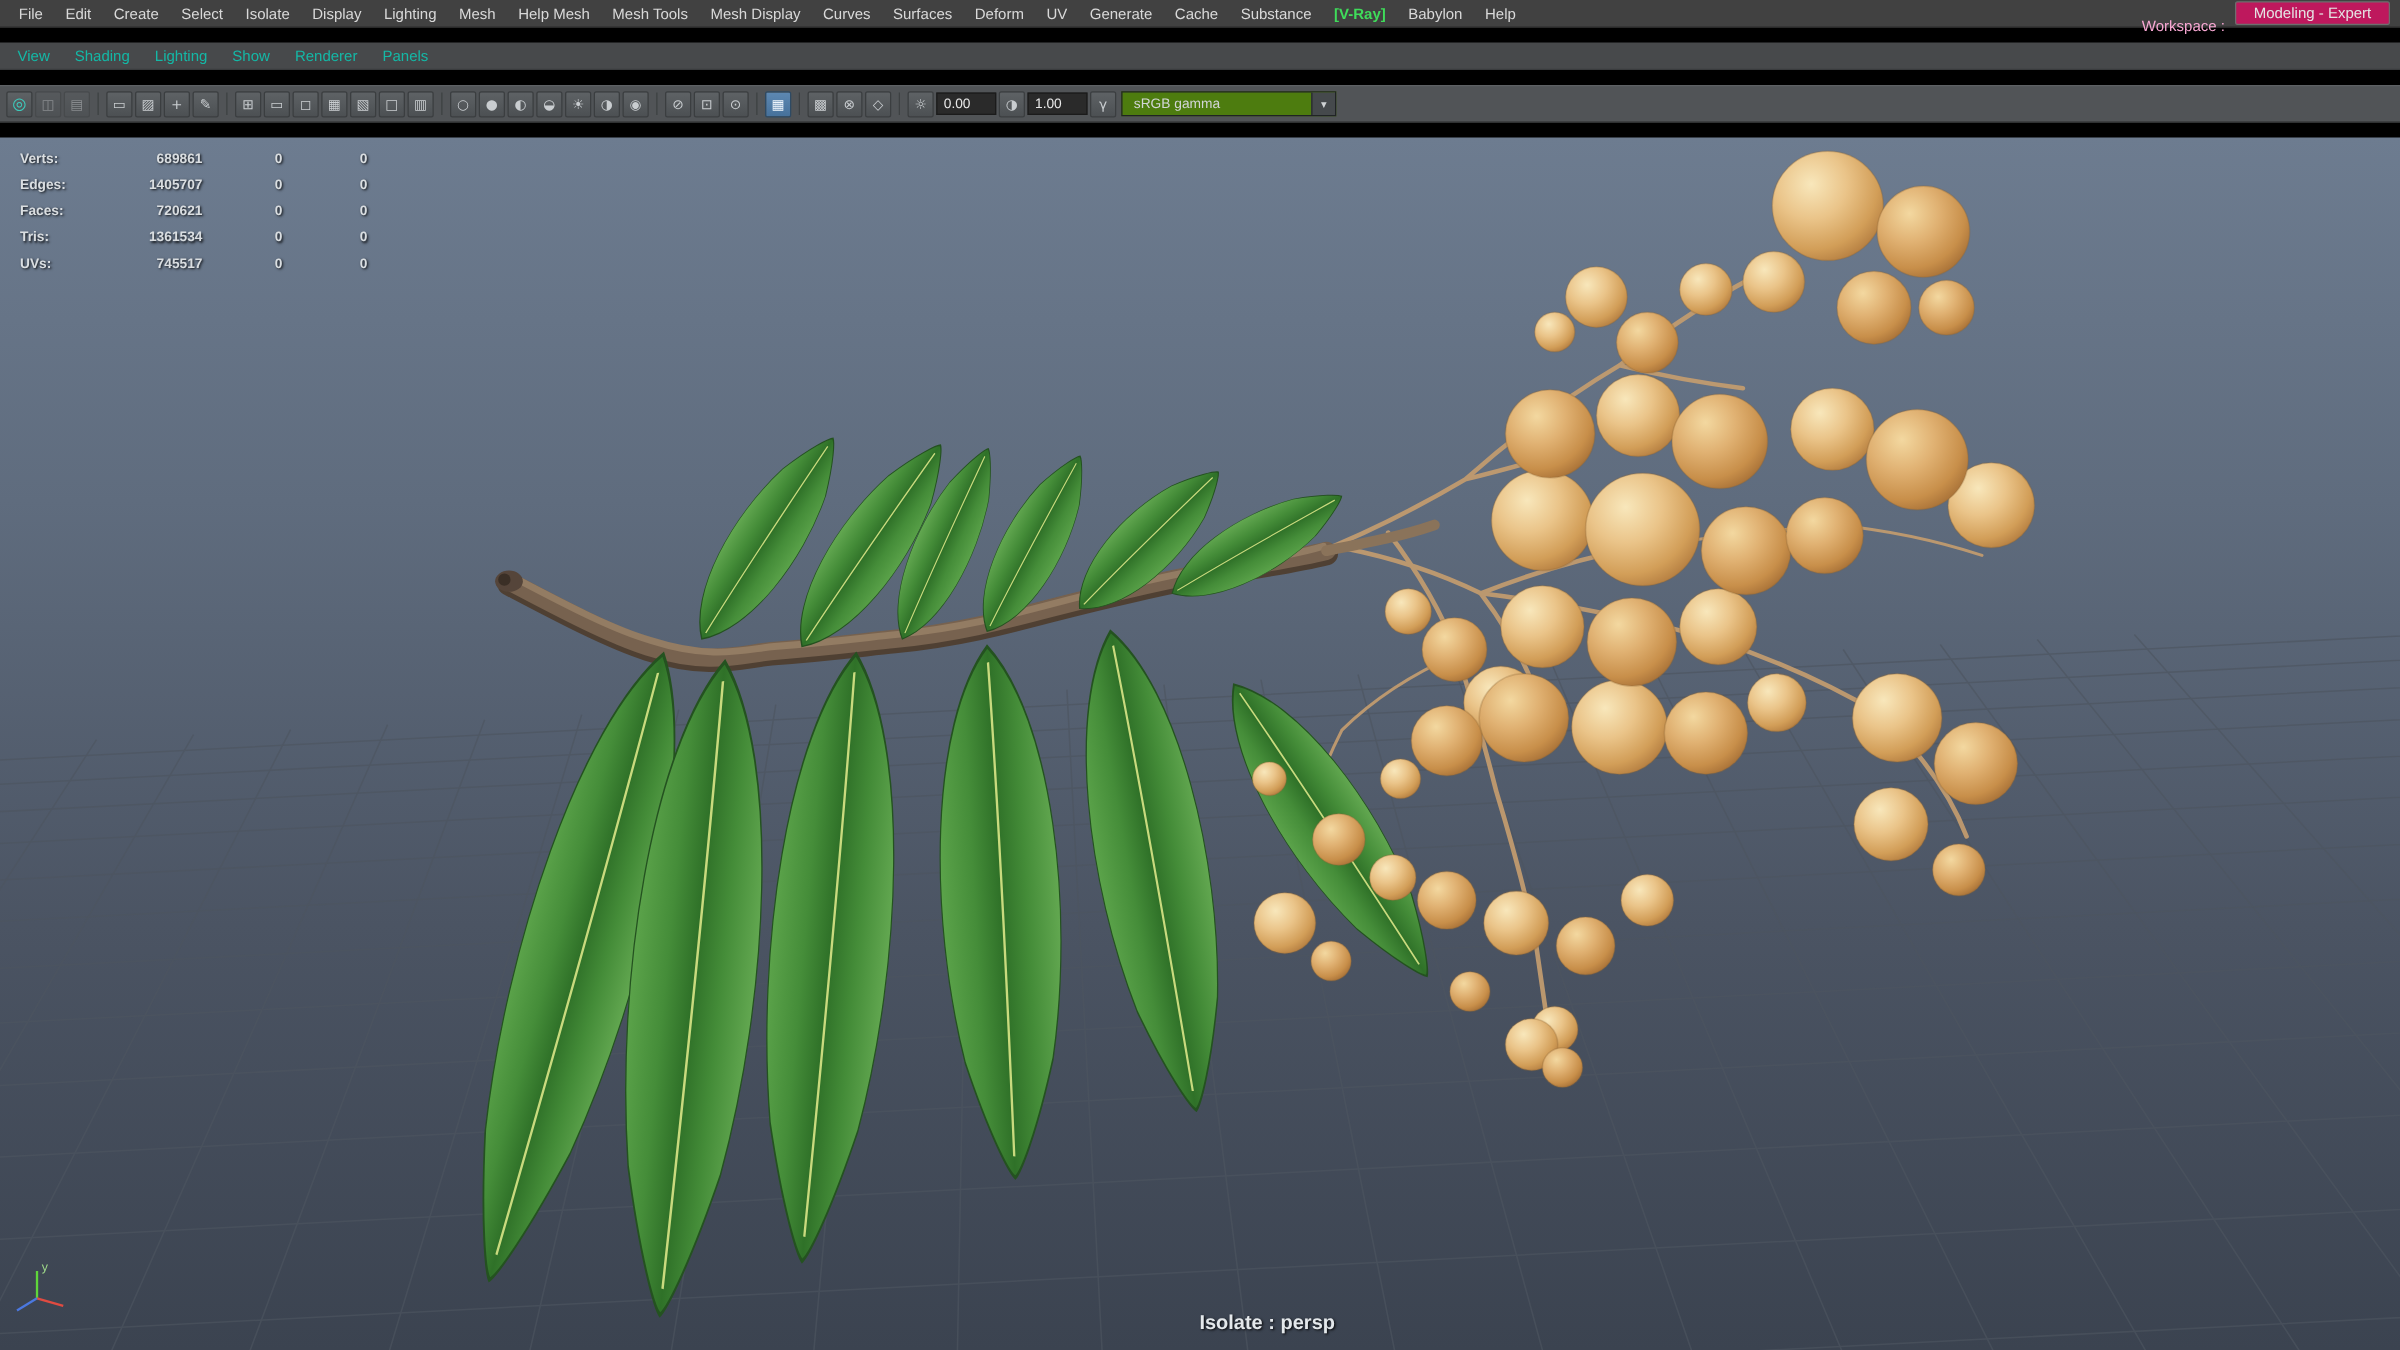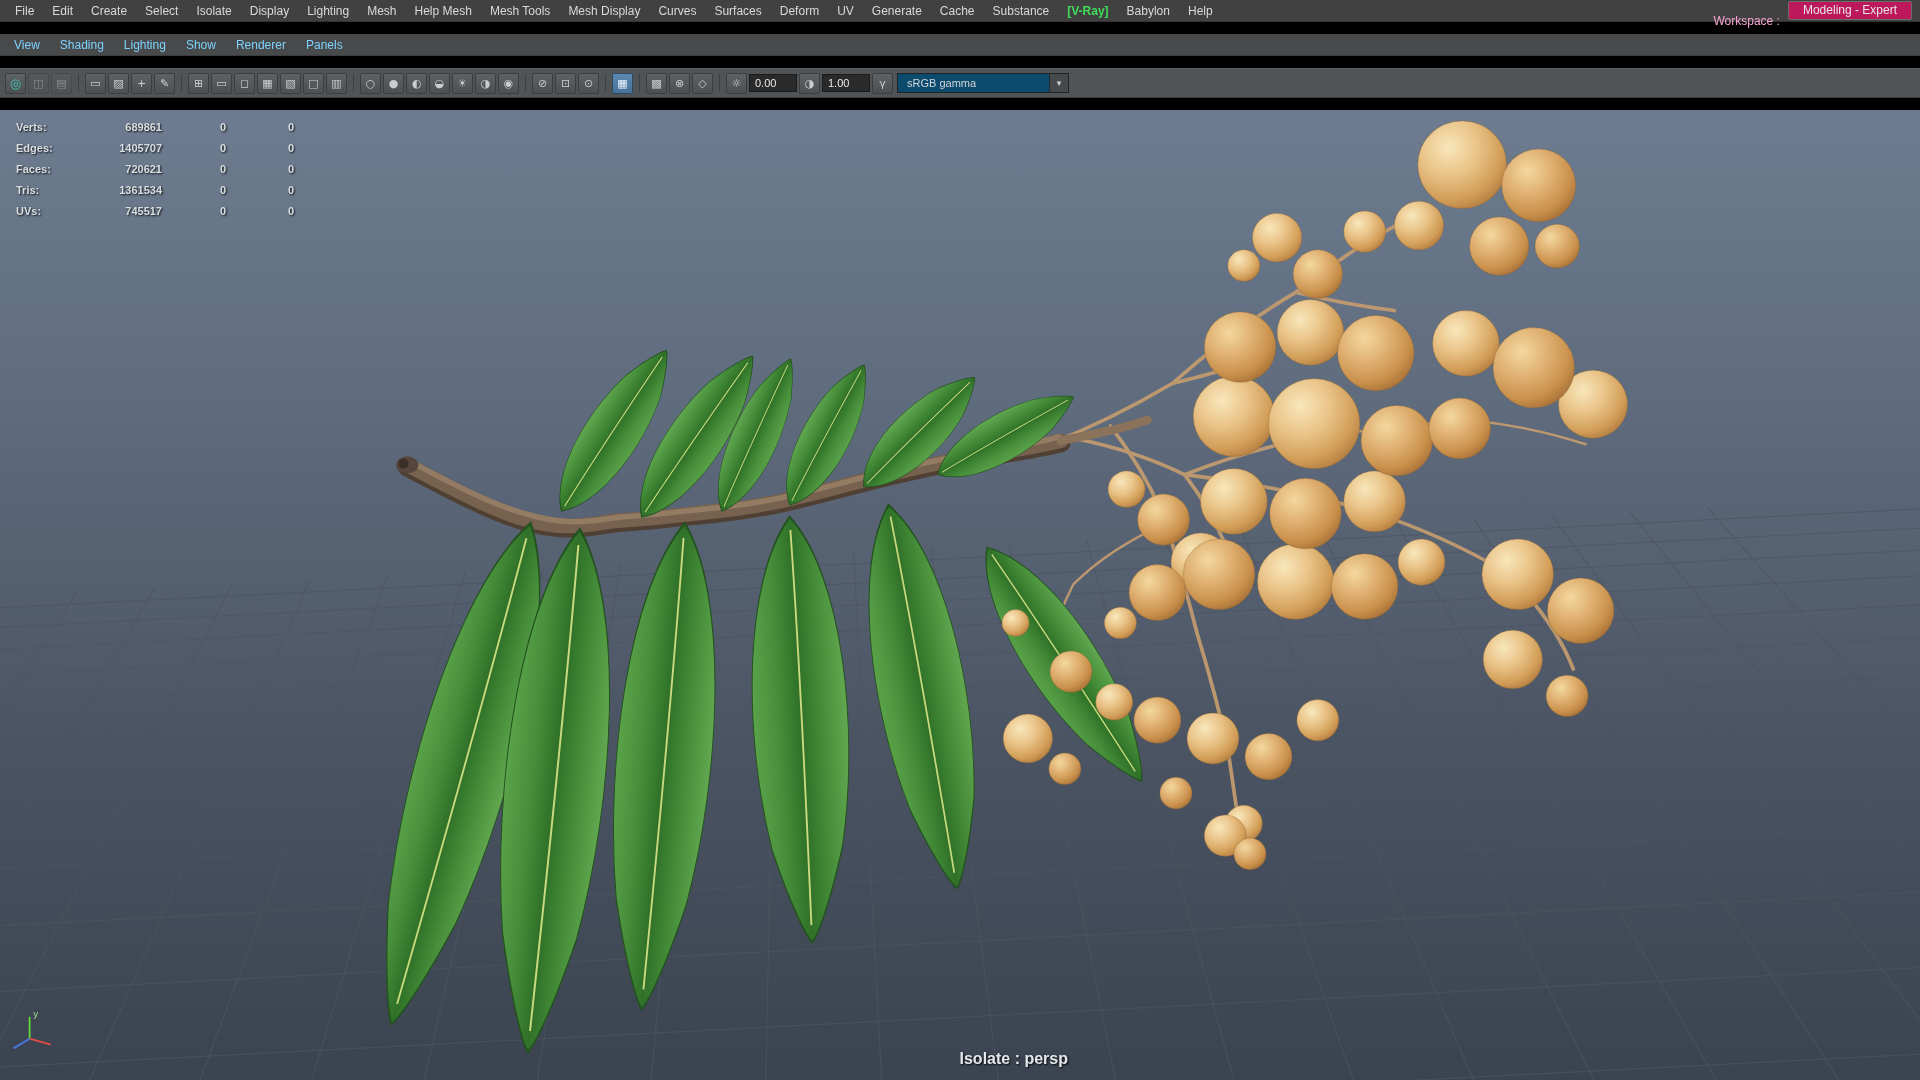--- a/index.html
+++ b/index.html
@@ -14,39 +14,39 @@
   .menu-item { padding:2px 9px; white-space:nowrap; cursor:default; }
   .menu-item.accent { color:#3fdc5a; font-weight:bold; }
   .menubar-right { margin-left:auto; display:flex; align-items:center; gap:8px; padding-right:2px; }
   .workspace-label { color:#f9a8d4;margin-top:20px; }
   .workspace-btn { background:#be185d; border:1px solid #6e6e6e; border-radius:2px;
                    color:#e4e4e4; font-size:12px; padding:1px 14px 2px;
                    font-family:"Liberation Sans",sans-serif; }
 
   
   .panel-menubar { height:22px; background:#47494b; border-bottom:1px solid #3a3c3e;
-                   display:flex; align-items:center; padding:0 4px; font-size:12px; color:#7dd3fc; }
+                   display:flex; align-items:center; padding:0 4px; font-size:12px; color:#14b8a6; }
   .panel-menu-item { padding:2px 10px; cursor:default; }
 
   
   .panel-toolbar { height:30px; background:#515457; border-top:1px solid #5e6164;
                    border-bottom:1px solid #37393b; display:flex; align-items:center;
                    padding:0 5px; gap:2px; }
   .icon-group { display:flex; gap:2px; }
   .tool-icon { width:21px; height:21px; display:inline-flex; align-items:center; justify-content:center;
                background:linear-gradient(#5e6265,#4c5053); border:1px solid #3b3e40; border-radius:2px;
                color:#c9cdd0; font-size:11px; line-height:1; cursor:default;
                font-family:"DejaVu Sans", sans-serif; }
   .tool-icon.teal { color:#3ec9bb; font-size:13px; }
   .tool-icon.dim { opacity:.45; }
   .tool-icon.active { background:linear-gradient(#5d88b2,#46719b); color:#eef5fc; border-color:#2e4a63; }
   .tool-sep { width:1px; height:18px; background:#3d4042; margin:0 4px; }
   .tool-field { width:48px; height:18px; background:#2a2a2a; border:1px solid #1b1b1b;
                 color:#e9e9e9; font-size:11px; display:inline-flex; align-items:center; padding:0 5px; }
-  .tool-dropdown { width:172px; height:20px; background:#0c4a6e; border:1px solid #202325;
+  .tool-dropdown { width:172px; height:20px; background:#4d7c0f; border:1px solid #202325;
                    color:#d2d5d7; font-size:11px; display:flex; align-items:center;
                    padding-left:9px; margin-left:2px; }
   .dropdown-arrow { margin-left:auto; width:19px; height:100%; background:#45494c;
                     display:flex; align-items:center; justify-content:center;
                     font-size:9px; color:#cfd2d4; border-left:1px solid #26292b; }
 
   
   .viewport { flex:1; position:relative; overflow:hidden;
               background:linear-gradient(180deg,#6d7c90 0%,#5f6c7e 30%,#4b5463 65%,#3b4350 100%); }
   svg.layer { position:absolute; inset:0; width:100%; height:100%; display:block; }

